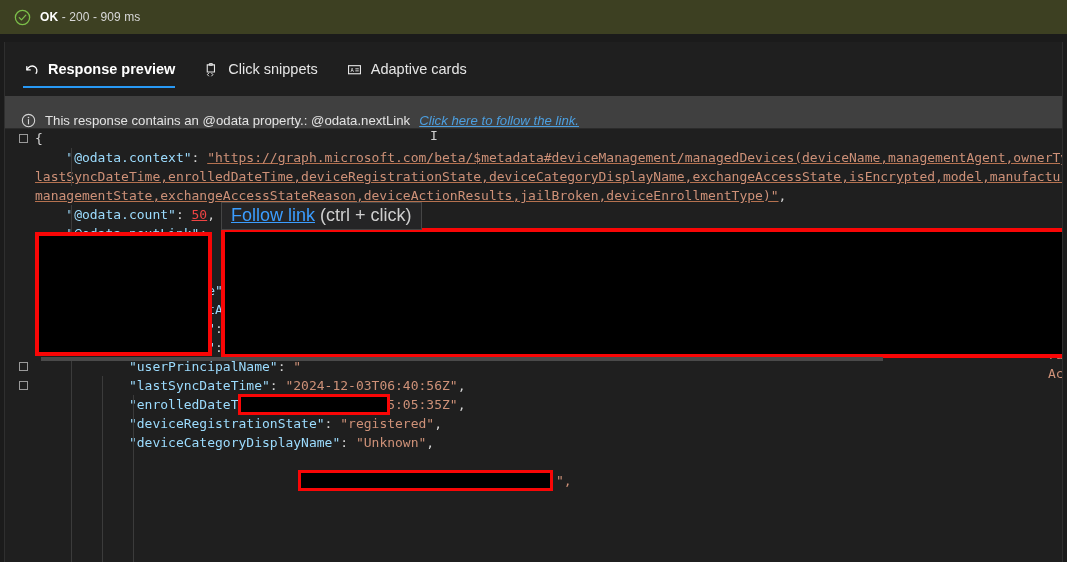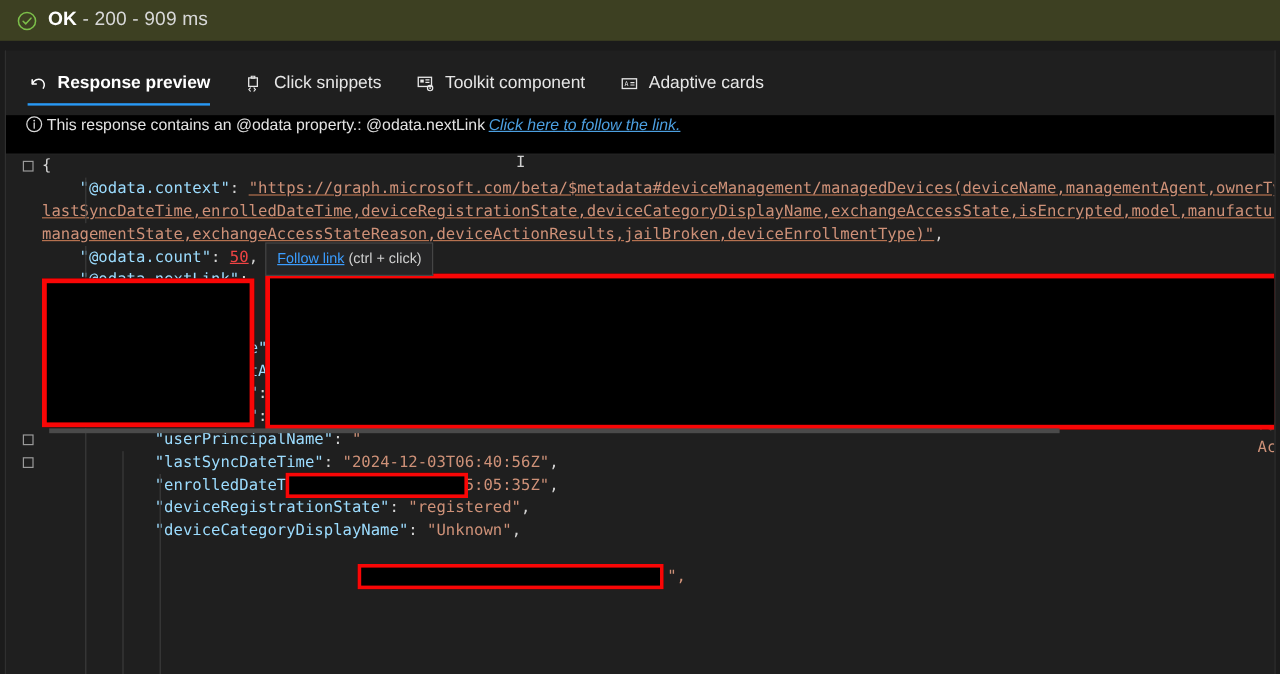--- a/index.html
+++ b/index.html
@@ -19,21 +19,21 @@
     display: flex;
     align-items: center;
     padding-left: 14px;
     gap: 9px;
   }
   .check-icon {
     width: 17px; height: 17px;
     flex: 0 0 auto;
   }
   .status-text {
-    font-size: 16px;
+    font-size: 12px;
     color: #e8e8e8;
     letter-spacing: .1px;
   }
   .status-text b { color: #ffffff; font-weight: 700; }
   .status-text .dim { color: #d8d8d8; font-weight: 400; }
 
   
   .panel {
     position: relative;
     height: 528px;
@@ -75,24 +75,24 @@
   }
   .tab-icon {
     width: 17px; height: 17px;
     flex: 0 0 auto;
     display: block;
   }
 
   
   .info-bar {
     height: 33px;
-    background: #000000;
-    display: flex;
-    align-items: flex-start;
-    gap: 3px;
+    background: #404040;
+    display: flex;
+    align-items: flex-end;
+    gap: 9px;
     padding-left: 16px;
     font-size: 13.2px;
     color: #e3e3e3;
     border-bottom: 1px solid #2b2b2b;
   }
   .info-icon { width: 15px; height: 15px; flex: 0 0 auto; }
   .info-link {
     color: #4c9fe0;
     text-decoration: underline;
     cursor: pointer;
@@ -157,21 +157,21 @@
   }
   .redact.thin { border-width: 3px; }
 
   
   .tooltip {
     position: absolute;
     background: #252526;
     border: 1px solid #454545;
     padding: 3px 9px 4px 9px;
     font-family: "Liberation Sans", sans-serif;
-    font-size: 12px;
+    font-size: 18px;
     color: #cfcfcf;
     z-index: 8;
     white-space: nowrap;
   }
   .tooltip .tl {
     color: #3b9dff;
     text-decoration: underline;
     cursor: pointer;
   }
 
@@ -221,31 +221,20 @@
     <div class="tab">
       <svg class="tab-icon" viewBox="0 0 20 20">
         <path d="M5 4.5 L13.5 4.5 L13.5 13 L5 13 Z" fill="none" stroke="#e6e6e6" stroke-width="1.3"></path>
         <path d="M7.5 3 L11 3 L11 5 L7.5 5 Z" fill="none" stroke="#e6e6e6" stroke-width="1.1"></path>
         <path d="M6.6 14.4 L5.2 16 L6.6 17.6" fill="none" stroke="#e6e6e6" stroke-width="1.1" stroke-linecap="round"></path>
         <path d="M10.2 14.4 L11.6 16 L10.2 17.6" fill="none" stroke="#e6e6e6" stroke-width="1.1" stroke-linecap="round"></path>
       </svg>
       <span>Click snippets</span>
     </div>
 
-    <div class="tab">
-      <svg class="tab-icon" viewBox="0 0 20 20">
-        <rect x="3" y="4" width="13" height="9" fill="none" stroke="#e6e6e6" stroke-width="1.3"></rect>
-        <rect x="5" y="6.2" width="3.4" height="3" fill="#e6e6e6"></rect>
-        <line x1="10" y1="6.6" x2="14" y2="6.6" stroke="#e6e6e6" stroke-width="1.1"></line>
-        <line x1="10" y1="9" x2="14" y2="9" stroke="#e6e6e6" stroke-width="1.1"></line>
-        <circle cx="14.6" cy="14.6" r="2.6" fill="none" stroke="#e6e6e6" stroke-width="1.2"></circle>
-        <circle cx="14.6" cy="14.6" r="0.9" fill="#e6e6e6"></circle>
-      </svg>
-      <span>Toolkit component</span>
-    </div>
 
     <div class="tab">
       <svg class="tab-icon" viewBox="0 0 20 20">
         <rect x="3" y="5.5" width="14" height="9.5" fill="none" stroke="#e6e6e6" stroke-width="1.3"></rect>
         <text x="5.2" y="12.6" font-family="DejaVu Sans Mono, monospace" font-size="6.4" fill="#e6e6e6">A</text>
         <line x1="11" y1="9.2" x2="15" y2="9.2" stroke="#e6e6e6" stroke-width="1.1"></line>
         <line x1="11" y1="11.6" x2="15" y2="11.6" stroke="#e6e6e6" stroke-width="1.1"></line>
       </svg>
       <span>Adaptive cards</span>
     </div>

